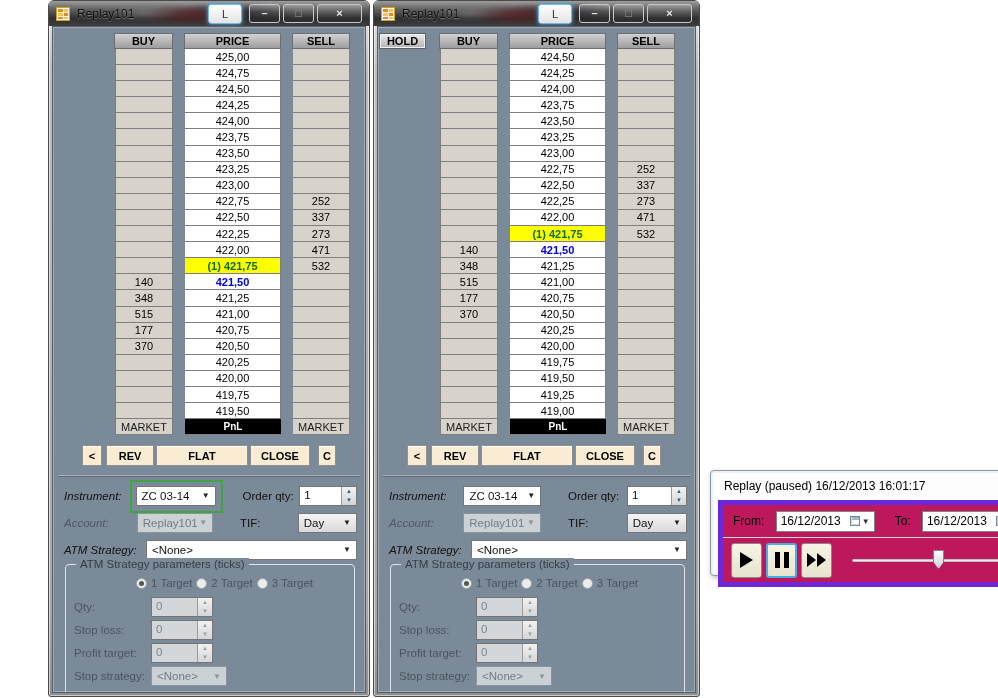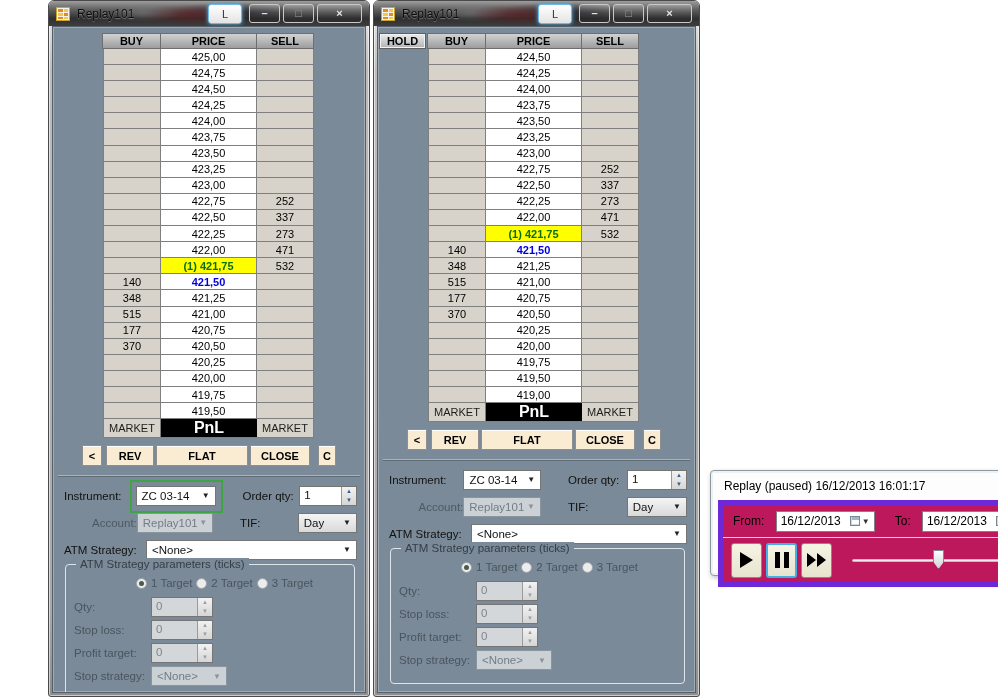--- a/index.html
+++ b/index.html
@@ -38,58 +38,58 @@
   .cap-min, .cap-max { width: 31px; }
   .cap-max { color: #9f9f9f; }
   .cap-close { width: 45px; }
 
   .content { position: absolute; left: 3px; right: 3px; top: 25px; bottom: 3px;
              background: #7b8a98; border: 1px solid #55606a;
              box-shadow: inset 0 0 0 1px rgba(255,255,255,.28); overflow: hidden; }
 
   
   .ladder { margin-top: 6px; }
-  .lhead, .lrow, .lmarket { display: grid; grid-template-columns: 50px 58px 96px 57px; }
+  .lhead, .lrow, .lmarket { display: grid; grid-template-columns: 50px 58px 96px 57px; gap: 12px; }
   .lhead { height: 16px; } .lrow { height: 16.1px; } .lmarket { height: 16px; }
   .gcell { background: transparent; display:flex; align-items:center; }
   .hcell { background: linear-gradient(#d2d2d2,#9d9d9d); border: 1px solid #6e6e6e; margin-left:-1px;
            font-size: 11px; font-weight: bold; color: #000; display:flex; align-items:center; justify-content:center; }
   .cell { font-size: 11px; color:#000; display:flex; align-items:center; justify-content:center;
           border-right: 1px solid #7f7f7f; border-bottom: 1px solid #7f7f7f; }
   .cell.buy, .cell.sell { background: #d7d3cb; }
   .cell.buy { border-left: 1px solid #7f7f7f; }
   .cell.price { background: #ffffff; }
   .lrow.entry .price { background: #ffff00; color: #0a6e0a; font-weight: bold; }
   .lrow.last  .price { color: #0000dd; font-weight: bold; }
   .mcell { background: #d7d3cb; border-right:1px solid #7f7f7f; border-bottom:1px solid #7f7f7f;
            font-size: 11px; color:#1c1c1c; display:flex; align-items:center; justify-content:center; }
   .mcell.first { border-left: 1px solid #7f7f7f; }
-  .pnl { background: #000; color: #fff; font-weight: bold; font-size: 16px;
+  .pnl { background: #000; color: #fff; font-weight: bold; font-size: 10px;
          border-bottom:1px solid #7f7f7f; display:flex; align-items:center; justify-content:center; }
   .hold-btn { width: 47px; height: 16px; margin-left: 1px;
               background: linear-gradient(#ececec,#b2b2b2); border: 1px solid #5f5f5f;
               box-shadow: inset 0 0 0 1px #f2f2f2; font-size: 11px; font-weight: bold;
               color:#000; display:flex; align-items:center; justify-content:center; cursor: pointer; }
 
   
   .actions { display: flex; align-items: center; height: 21px; margin: 10px 0 0 29px; }
   .abtn { height: 21px; background: #f9ecd2; border: 1px solid #8f8f8f; border-radius: 1px;
           box-shadow: inset 0 1px 0 #fff; font-size: 11px; font-weight: bold; color:#000;
           display:flex; align-items:center; justify-content:center; cursor: pointer; }
   .abtn:nth-child(1){ width:20px; } .abtn:nth-child(2){ width:48px; margin-left:4px; }
   .abtn:nth-child(3){ width:92px; margin-left:2px; } .abtn:nth-child(4){ width:60px; margin-left:2px; }
   .abtn:nth-child(5){ width:18px; margin-left:8px; }
 
   .sepline { height: 1px; background: #a9b5be; margin: 9px 5px 0 5px; box-shadow: 0 1px 0 #5f6b75; }
 
   
   .order-panel { padding: 9px 8px 0 11px; font-size: 11.5px; color: #111; }
   .op-row { display: flex; align-items: center; height: 21px; margin-bottom: 6px; }
-  .lbl1 { width: 77px; }
-  .dim { color: #4d5a64; text-align: right; }
+  .lbl1 { width: 77px; font-style: italic; }
+  .dim { color: #4d5a64; }
   .lbl2 { width: 61px; margin-left: 27px; }
   .combo { height: 20px; border: 1px solid #757575; background: #fff; display: flex;
            align-items: center; padding: 0 5px; font-size: 11.5px; cursor: pointer; }
   .combo .arr { margin-left: auto; font-size: 8px; color: #222; }
   .combo.sm { width: 80px; }
   .combo.silver { background: linear-gradient(#f5f5f5,#d9d9d9); width: 62px; }
   .combo.disabled { background: #ccd1d5; color: #717d86; border-color: #8a949c; cursor: default; }
   .combo.disabled .arr { color: #8a949c; }
   .combo.wide { flex: 1; }
   .atm-row { display: flex; align-items: center; height: 21px; margin-bottom: 4px; }
@@ -610,20 +610,26 @@
             </div>
             <div class="lrow">
               <div class="gcell"></div>
               <div class="cell buy"></div>
               <div class="cell price">419,50</div>
               <div class="cell sell"></div>
             </div>
             <div class="lrow">
               <div class="gcell"></div>
               <div class="cell buy"></div>
+              <div class="cell price">419,25</div>
+              <div class="cell sell"></div>
+            </div>
+            <div class="lrow">
+              <div class="gcell"></div>
+              <div class="cell buy"></div>
               <div class="cell price">419,00</div>
               <div class="cell sell"></div>
             </div>
           </div>
         <div class="lmarket">
           <div class="gcell"></div>
           <div class="mcell first">MARKET</div>
           <div class="pnl">PnL</div>
           <div class="mcell">MARKET</div>
         </div>

